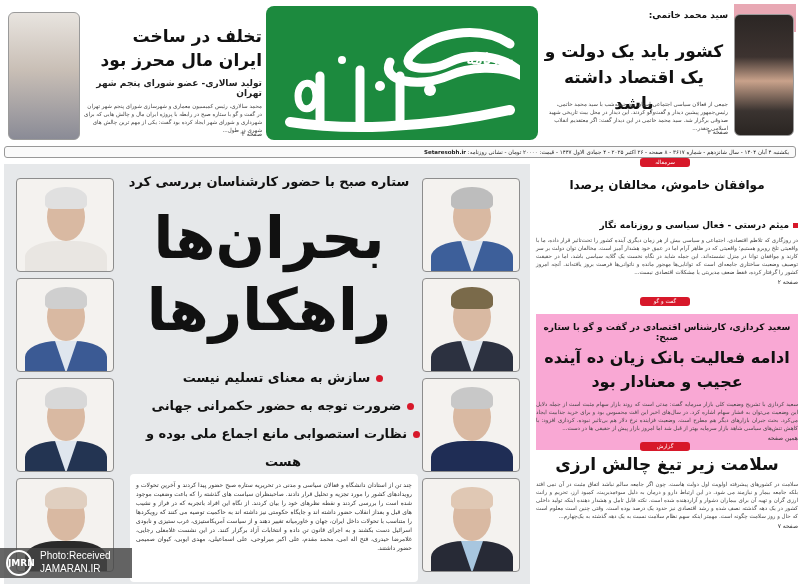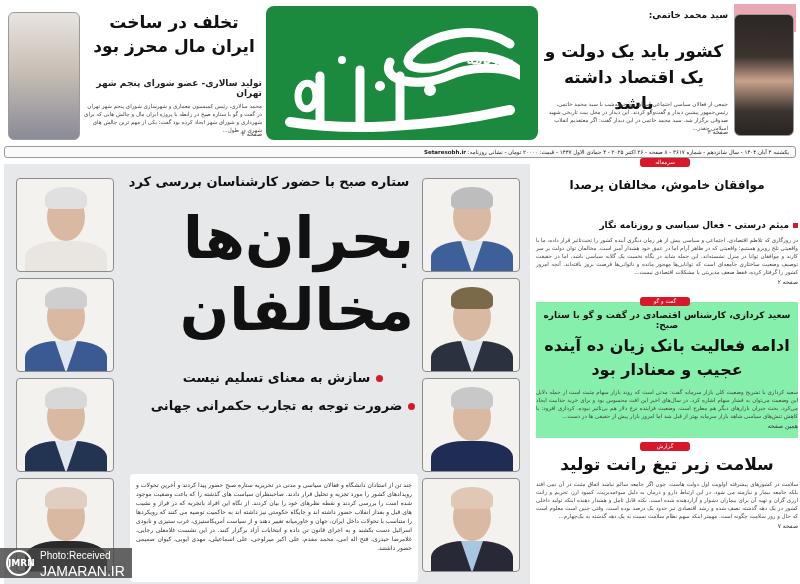--- a/index.html
+++ b/index.html
@@ -5,21 +5,21 @@
   * { box-sizing: border-box; margin: 0; padding: 0; }
   html, body { width: 800px; height: 584px; overflow: hidden; background: #ffffff; }
   body { font-family: "DejaVu Sans", sans-serif; color: #111; position: relative; }
   .rtl { direction: rtl; text-align: right; }
 
   
   .masthead { position: absolute; left: 0; top: 0; width: 800px; height: 146px; }
   .top-left { position: absolute; left: 4px; top: 6px; width: 258px; height: 132px; }
   .portrait { position: absolute; border-radius: 6px; border: 1px solid #9a9a9a; overflow: hidden; }
   .top-left .portrait { left: 4px; top: 6px; width: 72px; height: 128px; background: linear-gradient(180deg,#e8e4df 0%,#c9bfb6 45%,#8a8b96 100%); }
-  .top-left .headline { position: absolute; left: 82px; top: 4px; width: 176px; font-size: 17px; font-weight: bold; line-height: 24px; text-align: center; }
+  .top-left .headline { position: absolute; left: 82px; top: 18px; width: 176px; font-size: 17px; font-weight: bold; line-height: 24px; }
   .top-left .byline { position: absolute; left: 80px; top: 72px; width: 178px; font-size: 9px; font-weight: bold; color: #222; }
   .small-body { font-size: 5.5px; line-height: 8px; color: #444; }
   .top-left .body { position: absolute; left: 80px; top: 96px; width: 178px; }
   .top-left .page-ref { position: absolute; left: 80px; top: 124px; width: 178px; font-size: 6px; color: #333; }
 
   .logo { position: absolute; left: 266px; top: 6px; width: 272px; height: 134px; background: #1c8a3e; border-radius: 8px; overflow: hidden; }
   .logo .roznameh { position: absolute; left: 200px; top: 44px; font-family: "DejaVu Serif", serif; color: #fff; font-size: 15px; font-style: italic; font-weight: bold; }
   .logo .wordmark { position: absolute; left: 14px; top: 20px; width: 240px; height: 110px; }
 
   .top-right { position: absolute; left: 540px; top: 4px; width: 258px; height: 136px; }
@@ -38,44 +38,44 @@
   .photo-col { position: absolute; top: 14px; width: 100px; }
   .photo-col .face { width: 98px; height: 94px; margin-bottom: 6px; border-radius: 4px; border: 1px solid #8d8d8d; position: relative; overflow: hidden; background: #f4f2ef; }
   .face .head { position: absolute; left: 30px; top: 14px; width: 38px; height: 48px; border-radius: 50%; background: #d9b9a2; }
   .face .hair { position: absolute; left: 28px; top: 8px; width: 42px; height: 22px; border-radius: 50% 50% 20% 20%; background: #cfcfcf; }
   .face .suit { position: absolute; left: 8px; top: 62px; width: 82px; height: 40px; border-radius: 40% 40% 0 0; background: #2e3a5a; }
   .face .shirt { position: absolute; left: 38px; top: 62px; width: 22px; height: 32px; background: #dfe6ee; clip-path: polygon(0 0,100% 0,50% 100%); }
   .photo-col.left { left: 12px; }
   .photo-col.right { left: 418px; }
 
   .feature .kicker { position: absolute; left: 120px; top: 10px; width: 290px; text-align: center; font-size: 13px; font-weight: bold; }
-  .feature .big-headline { position: absolute; left: 120px; top: 38px; width: 290px; text-align: right; font-size: 58px; font-weight: bold; line-height: 72px; letter-spacing: -1px; }
+  .feature .big-headline { position: absolute; left: 120px; top: 38px; width: 290px; text-align: center; font-size: 58px; font-weight: bold; line-height: 72px; letter-spacing: -1px; }
   .bullets { position: absolute; left: 120px; top: 200px; width: 290px; margin-left: 14px; }
   .bullets li { list-style: none; font-size: 13px; font-weight: bold; line-height: 28px; text-align: center; }
   .bullets .dot { display: inline-block; width: 7px; height: 7px; border-radius: 50%; background: #d7182a; margin-left: 6px; vertical-align: middle; }
   .feature .lede { position: absolute; left: 126px; top: 310px; width: 288px; height: 108px; background: #ffffff; border-radius: 4px; padding: 6px 6px; font-size: 6px; line-height: 9px; color: #333; text-align: justify; }
 
   .watermark { position: absolute; left: 0; top: 548px; width: 132px; height: 30px; background: rgba(70,70,70,0.82); color: #fff; }
   .watermark .badge { position: absolute; left: 6px; top: 2px; width: 26px; height: 26px; border-radius: 50%; border: 2px solid #fff; font-size: 9px; line-height: 22px; text-align: left; font-weight: bold; }
   .watermark .l1 { position: absolute; left: 40px; top: 2px; font-size: 10px; font-family: "Liberation Sans", sans-serif; }
-  .watermark .l2 { position: absolute; left: 40px; top: 15px; font-size: 14px; font-family: "Liberation Sans", sans-serif; }
+  .watermark .l2 { position: absolute; left: 40px; top: 15px; font-size: 10px; font-family: "Liberation Sans", sans-serif; }
 
   
   .rcol { position: absolute; left: 536px; top: 158px; width: 262px; height: 426px; }
   .section-tag { position: absolute; left: 104px; width: 50px; height: 9px; background: #d7182a; border-radius: 3px; color: #fff; font-size: 5.5px; line-height: 9px; text-align: center; }
   .story { position: absolute; left: 0; width: 262px; }
   .story .hl { font-weight: bold; text-align: center; }
   .story .sub { text-align: center; font-weight: bold; }
   .story .body { margin-top: 6px; text-align: justify; }
   .story .page { font-size: 6px; color: #333; margin-top: 2px; }
   .story.editorial { top: 14px; height: 124px; }
   .story.editorial .hl { font-size: 12px; margin-top: 6px; }
   .story.editorial .author { font-size: 9px; font-weight: bold; margin-top: 28px; }
   .story.editorial .author .sq { display: inline-block; width: 5px; height: 5px; background: #d7182a; margin-left: 4px; }
-  .story.interview { top: 144px; height: 136px; background: #86efac; padding-top: 8px; }
+  .story.interview { top: 156px; height: 136px; background: #f9a8d4; padding-top: 8px; }
   .story.interview .kick { font-size: 9px; font-weight: bold; text-align: center; }
   .story.interview .hl { font-size: 16px; line-height: 24px; margin-top: 4px; }
   .story.report { top: 290px; height: 136px; }
   .story.report .hl { font-size: 17px; margin-top: 6px; }
   .story.report .sub { font-size: 9px; margin-top: 6px; }
 </style>
 </head>
 <body>
 
 <div class="masthead">
@@ -139,26 +139,27 @@
     <div class="face">
         <div class="suit" style="background:#2a2a2a"></div>
         <div class="head"></div>
         <div class="hair" style="background:#e0cfc0"></div>
       </div>
   </div>
 
   <div class="kicker rtl">ستاره صبح با حضور کارشناسان بررسی کرد</div>
   <div class="big-headline rtl">
     <div>بحران‌ها</div>
-    <div>مخالفان</div>
+    <div>راهکارها</div>
   </div>
 
   <ul class="bullets rtl">
     <li><span class="dot"></span><span>سازش به معنای تسلیم نیست</span></li>
-    <li><span class="dot"></span><span>ضرورت توجه به تجارب حکمرانی جهانی</span></li>
+    <li><span class="dot"></span><span>ضرورت توجه به حضور حکمرانی جهانی</span></li>
+    <li><span class="dot"></span><span>نظارت استصوابی مانع اجماع ملی بوده و هست</span></li>
   </ul>
 
   <div class="lede rtl">چند تن از استادان دانشگاه و فعالان سیاسی و مدنی در تحریریه ستاره صبح حضور پیدا کردند و آخرین تحولات و رویدادهای کشور را مورد تجزیه و تحلیل قرار دادند. صاحبنظران سیاست های گذشته را که باعث وضعیت موجود شده است را بررسی کردند و نقطه نظرهای خود را بیان کردند. از نگاه این افراد باتجربه که در فراز و نشیب های قبل و بعداز انقلاب حضور داشته اند و جایگاه حکومتی نیز داشته اند به حاکمیت توصیه می کنند که رویکردها را متناسب با تحولات داخل ایران، جهان و خاورمیانه تغییر دهند و از سیاست آمریکاستیزی، غرب ستیزی و نابودی اسرائیل دست بکشند و به اجرای قانون تن داده و انتخابات آزاد برگزار کنند. در این نشست غلامعلی رجایی، غلامرضا حیدری، فتح اله امی، محمد مقدم، علی اکبر میرلوحی، علی اسماعیلی، مهدی ایوبی، کیوان صمیمی حضور داشتند.</div>
 
   <div class="photo-col right">
     <div class="face">
         <div class="suit" style="background:#3d5f9a"></div>
         <div class="shirt"></div>
         <div class="head"></div>
         <div class="hair" style="background:#bdbdbd"></div>
@@ -202,17 +203,17 @@
   <div class="story interview rtl">
     <div class="kick">سعید کردازی، کارشناس اقتصادی در گفت و گو با ستاره صبح:</div>
     <div class="hl">ادامه فعالیت بانک زیان ده آینده عجیب و معنادار بود</div>
     <div class="body small-body">سعید کردازی با تشریح وضعیت کلی بازار سرمایه گفت: مدتی است که روند بازار سهام مثبت است از جمله دلایل این وضعیت می‌توان به فشار سهام اشاره کرد. در سال‌های اخیر این افت محسوس بود و برای خرید جذابیت ایجاد می‌کرد. بحث جبران بازارهای دیگر هم مطرح است. وضعیت فزاینده نرخ دلار هم بی‌تاثیر نبوده. کردازی افزود: با کاهش تنش‌های سیاسی شاهد بازار سرمایه بهتر از قبل شد اما امروز بازار پیش از حقیقی ها در دست...</div>
     <div class="page">همین صفحه</div>
   </div>
   <div class="section-tag" style="top:139px">گفت و گو</div>
 
   <div class="section-tag" style="top:284px">گزارش</div>
   <div class="story report rtl">
-    <div class="hl">سلامت زیر تیغ رانت تولید</div>
+    <div class="hl">سلامت زیر تیغ چالش ارزی</div>
     <div class="body small-body">سلامت در کشورهای پیشرفته اولویت اول دولت هاست. چون اگر جامعه سالم نباشد اتفاق مثبت در آن نمی افتد بلکه جامعه بیمار و نیازمند می شود. در این ارتباط دارو و درمان به دلیل سوءمدیریت، کمبود ارز، تحریم و رانت ارزی گران و تهیه آن برای بیماران دشوار و آزاردهنده شده است. نکته قابل تامل و هشدار دهنده اینکه تولید داخلی کشور در یک دهه گذشته نصف شده و رشد اقتصادی نیز حدود یک درصد بوده است. وقتی چنین است معلوم است که حال و روز سلامت چگونه است. مهمتر اینکه سهم نظام سلامت نسبت به یک دهه گذشته به یک‌چهارم...</div>
     <div class="page">صفحه ۷</div>
   </div>
 </div>
 
 </body></html>

